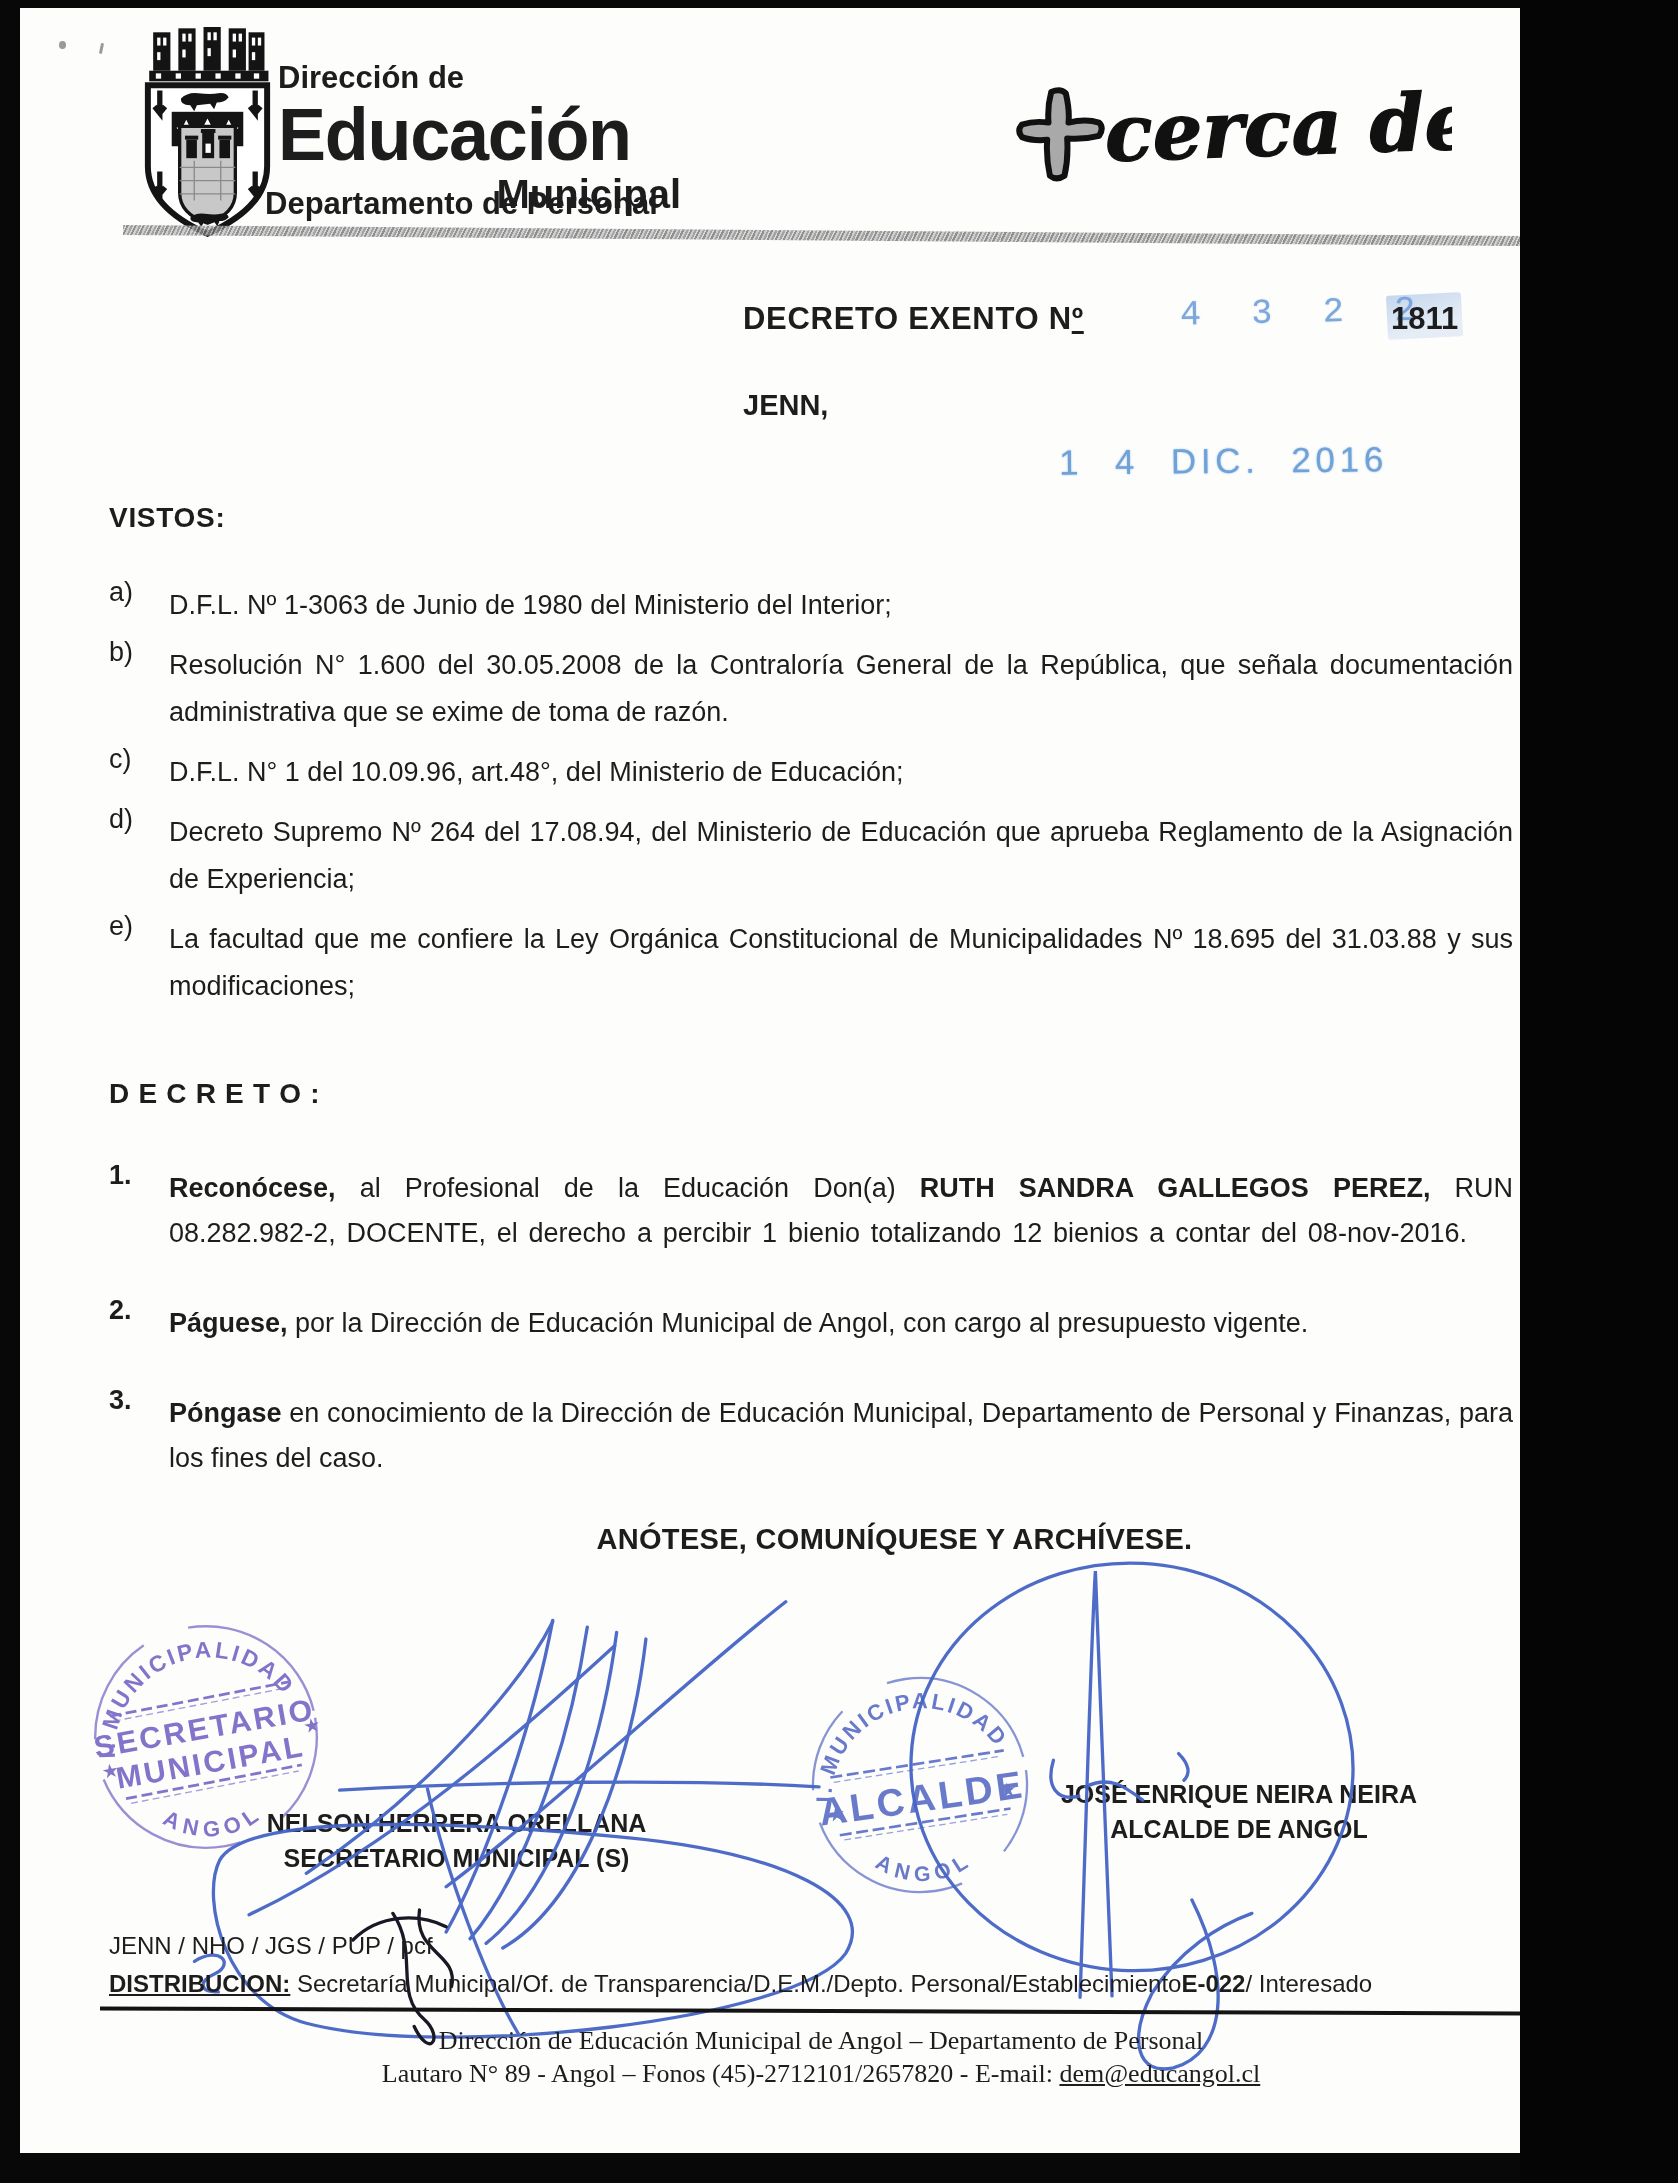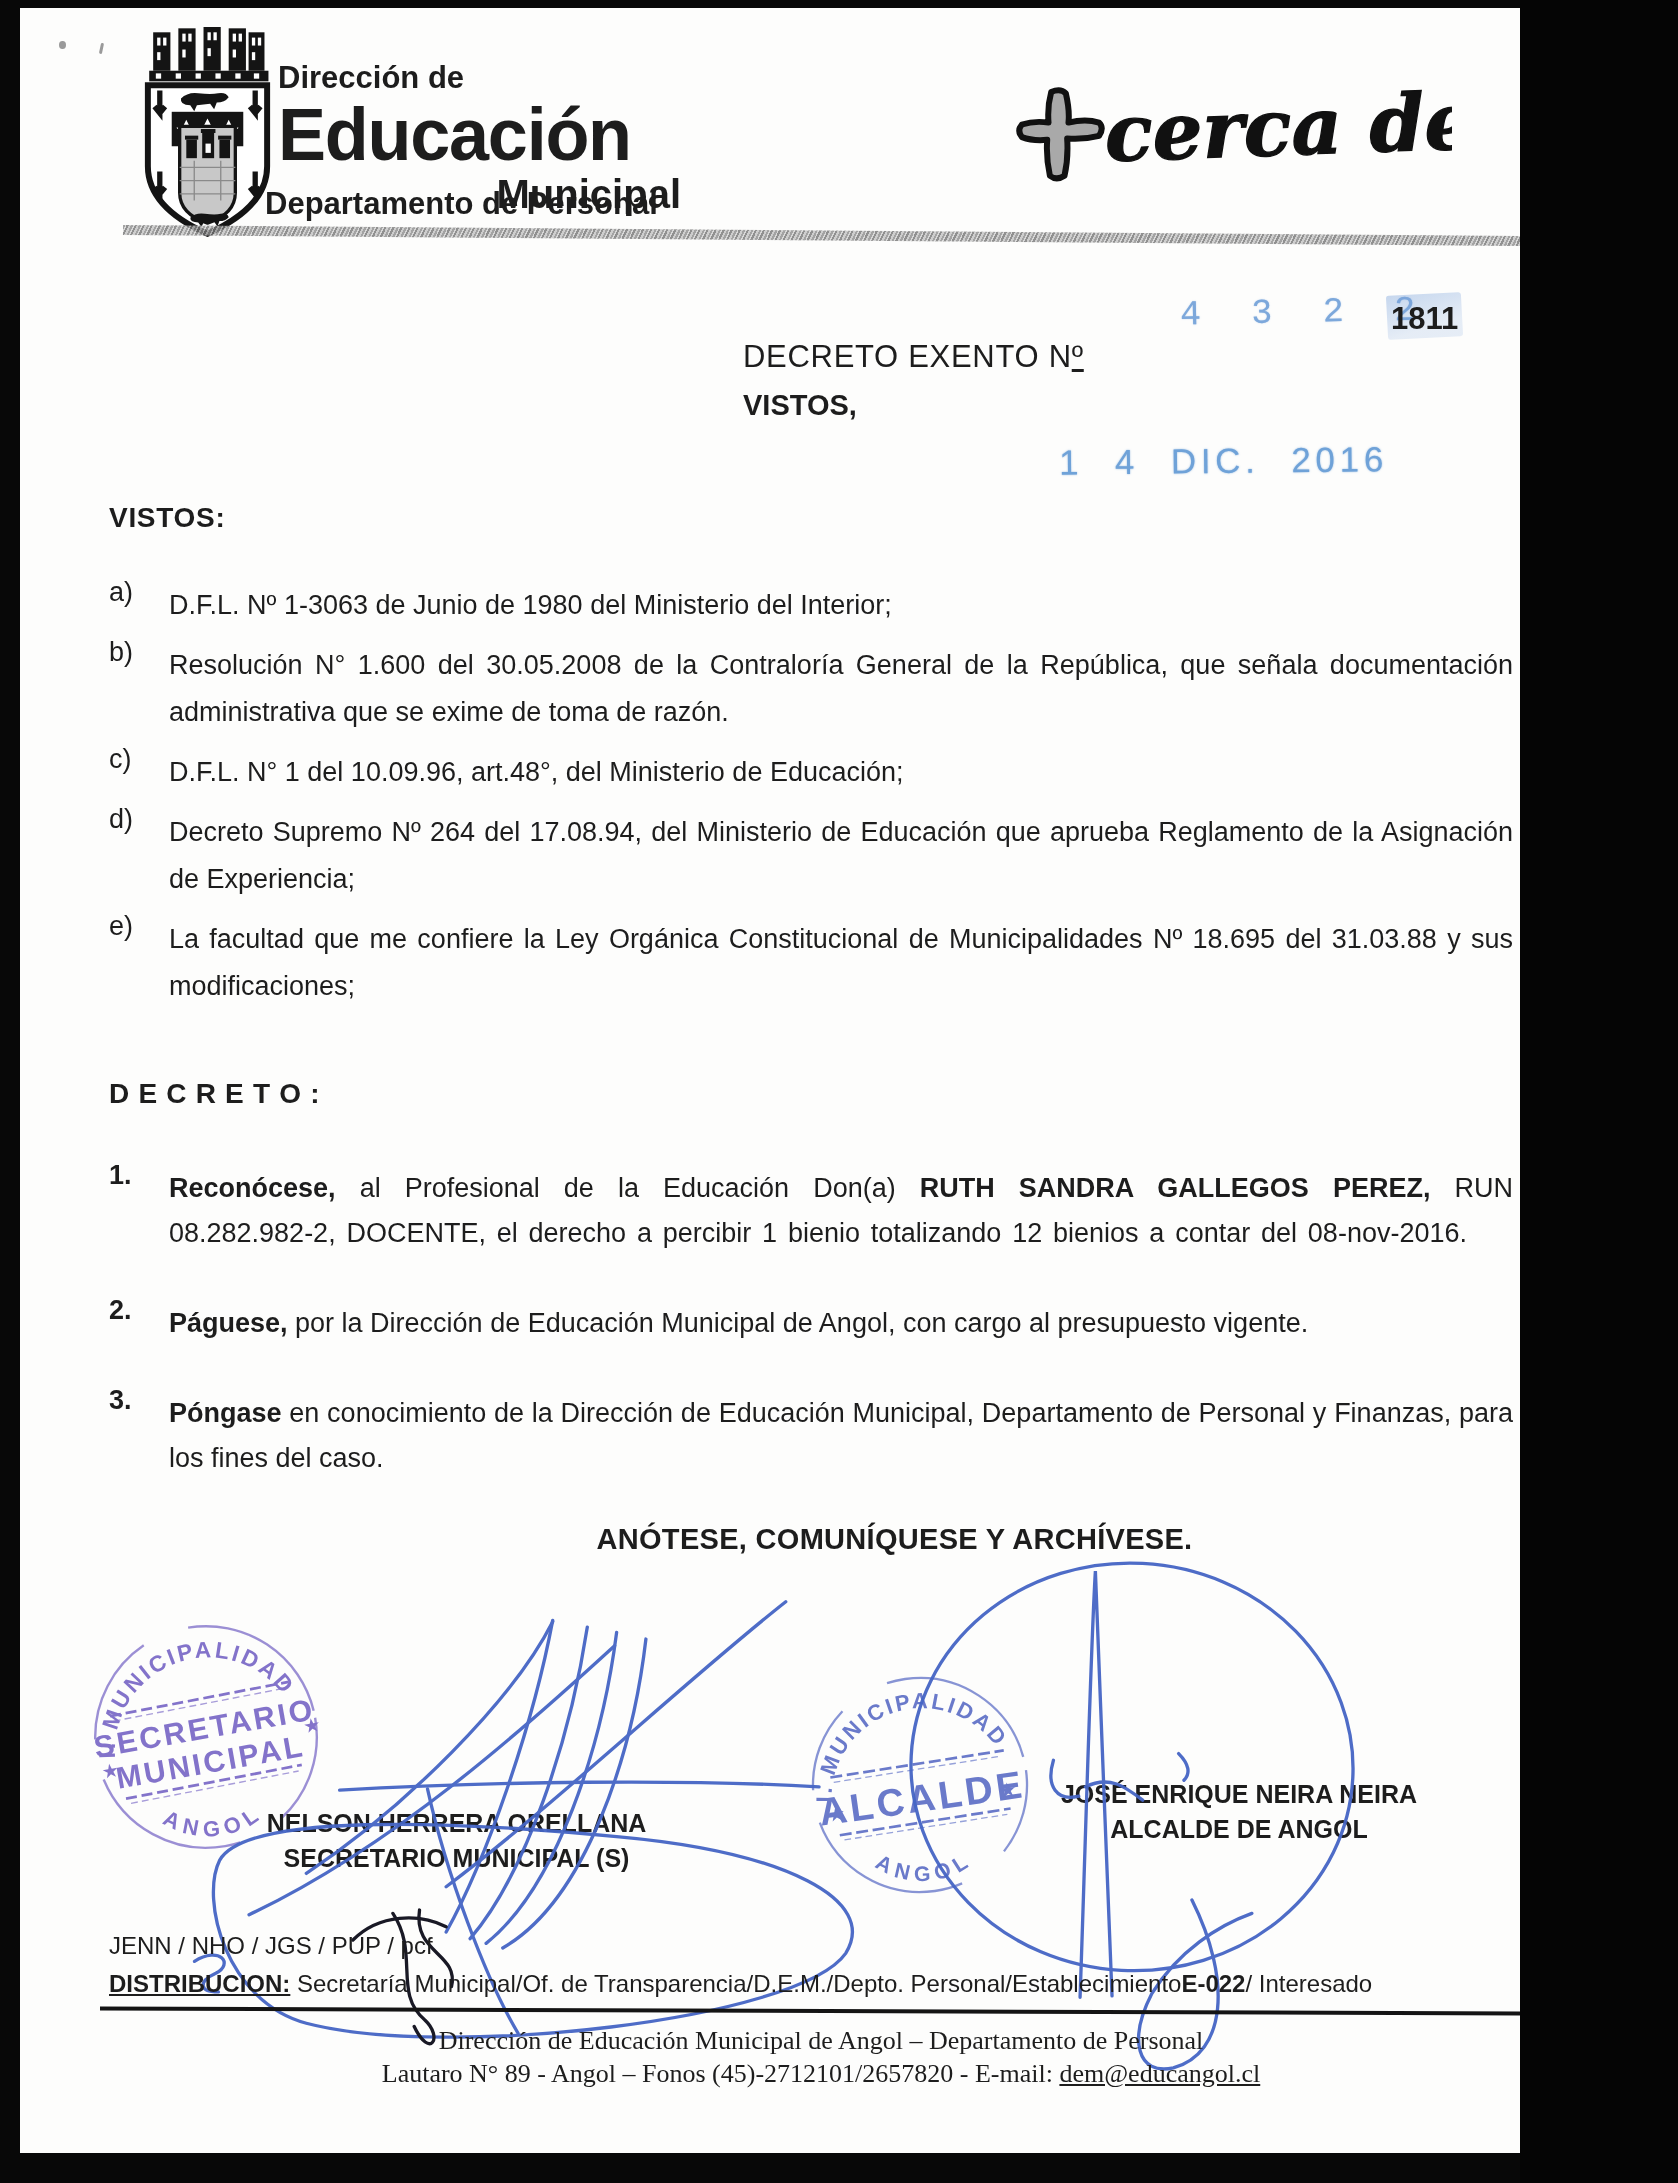--- a/index.html
+++ b/index.html
@@ -18,21 +18,21 @@
   .org-l3{font-size:40px;font-weight:bold;text-align:right;line-height:1.0;margin-top:1.3px;}
   .org-l4{position:absolute;left:245px;top:178px;width:440px;font-size:31px;font-weight:bold;}
   .hdr-divider{position:absolute;left:103px;top:217px;width:1519px;height:10px;opacity:.8;
      transform:rotate(.45deg);transform-origin:left center;
      background:repeating-linear-gradient(115deg,#8d8d8d 0 2px,#cfcfcf 2px 3.3px,#757575 3.3px 5.3px,#c2c2c2 5.3px 7.3px);}
   .slogan{position:absolute;left:992px;top:72px;width:440px;height:113px;}
   .slogan svg{width:100%;height:100%;}
   .slogan-text{font-family:"DejaVu Serif",serif;font-style:italic;font-weight:bold;font-size:118px;}
 
   
-  .title-label{position:absolute;left:723px;top:293px;font-size:31px;font-weight:normal;letter-spacing:0.7px;margin-top:38px;}
+  .title-label{position:absolute;left:723px;top:293px;font-size:31px;font-weight:bold;letter-spacing:0.7px;}
   .title-label .ord{text-decoration:underline;}
   .stamp-number{position:absolute;left:1160px;top:285px;font-family:"Liberation Mono",monospace;
      font-size:35px;color:#7da8db;letter-spacing:14.7px;transform:rotate(-1.2deg);
      text-shadow:0 0 1.3px rgba(125,168,219,.7);}
   .printed-number{position:absolute;left:1371px;top:293px;font-size:31px;font-weight:bold;}
   .printed-number .smudge{position:absolute;left:-4px;top:-6.7px;width:75px;height:44px;
      background:linear-gradient(165deg,rgba(122,162,218,.42),rgba(122,162,218,.18) 70%);
      transform:rotate(-3deg);border-radius:2.7px;z-index:0;}
   .printed-number .digits{position:relative;z-index:1;}
   .city{position:absolute;left:723px;top:381px;font-size:29px;font-weight:bold;}
@@ -174,21 +174,21 @@
     </svg>
   </div>
   <div class="hdr-divider"></div>
 
   <div class="title-label"><span>DECRETO EXENTO N</span><span class="ord">º</span></div>
   <div class="stamp-number">4 3 2 2</div>
   <div class="printed-number">
     <span class="smudge"></span>
     <span class="digits">1811</span>
   </div>
-  <div class="city">VISTOS,</div>
+  <div class="city">JENN,</div>
   <div class="date-stamp">1 4 DIC. 2016</div>
 
   <div class="vistos">
     <div class="sec-heading">VISTOS:</div>
     <div class="list">
       <div class="li">
             <span class="lab">a)</span>
             <span class="txt">D.F.L. Nº 1-3063 de Junio de 1980 del Ministerio del Interior;</span>
           </div>
       <div class="li">

